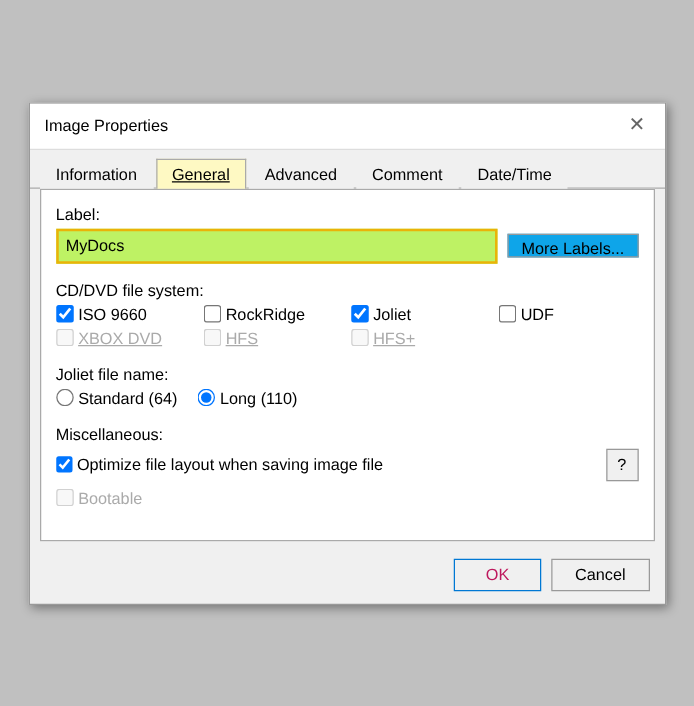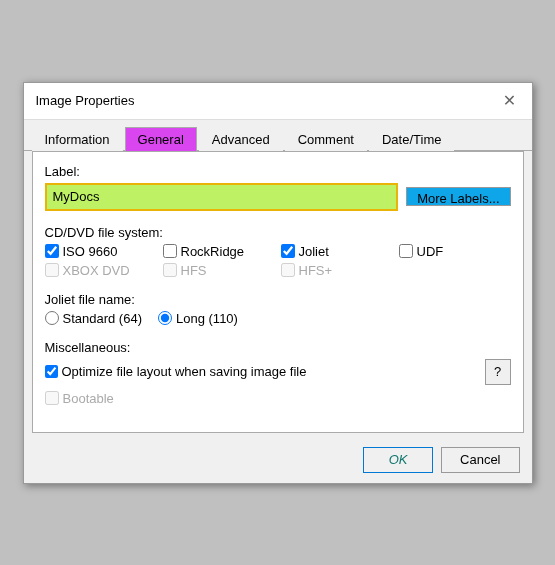--- a/index.html
+++ b/index.html
@@ -57,24 +57,25 @@
       cursor: pointer;
       border: 1px solid transparent;
       border-bottom: none;
       font-size: 13px;
       background: #f0f0f0;
       color: #000;
       position: relative;
       bottom: -1px;
     }
     .tab.active {
-      background: #d946ef;
+      background: #fef9c3;
       border-color: #aaa;
       border-bottom-color: #fff;
       z-index: 1;
+      text-decoration: underline;
     }
     .content {
       background: #fff;
       border: 1px solid #aaa;
       margin: 0 8px 8px 8px;
       padding: 12px;
     }
     .section {
       margin-bottom: 14px;
     }
@@ -113,20 +114,21 @@
     }
     .checkbox-item {
       display: flex;
       align-items: flex-start;
       gap: 4px;
       font-size: 13px;
       color: #000;
     }
     .checkbox-item.disabled {
       color: #aaa;
+      text-decoration: underline;
     }
     .checkbox-item input[type="checkbox"] {
       width: 14px;
       height: 14px;
       cursor: pointer;
     }
     .checkbox-item.disabled input[type="checkbox"] {
       cursor: default;
     }
     .radio-group {
@@ -199,22 +201,21 @@
       font-size: 13px;
       cursor: pointer;
       height: 26px;
       border: 1px solid #999;
       background: #f0f0f0;
       min-width: 70px;
     }
     .footer-btn.ok {
       background: #f0f0f0;
       border-color: #0078d4;
-      color: #0f766e;
-      font-style: italic;
+      color: #be185d;
     }
   </style>
 </head>
 <body>
 
 <div class="dialog">
 
   <div class="title-bar">
     <span class="title-bar-title">Image Properties</span>
     <button class="close-btn">✕</button>

